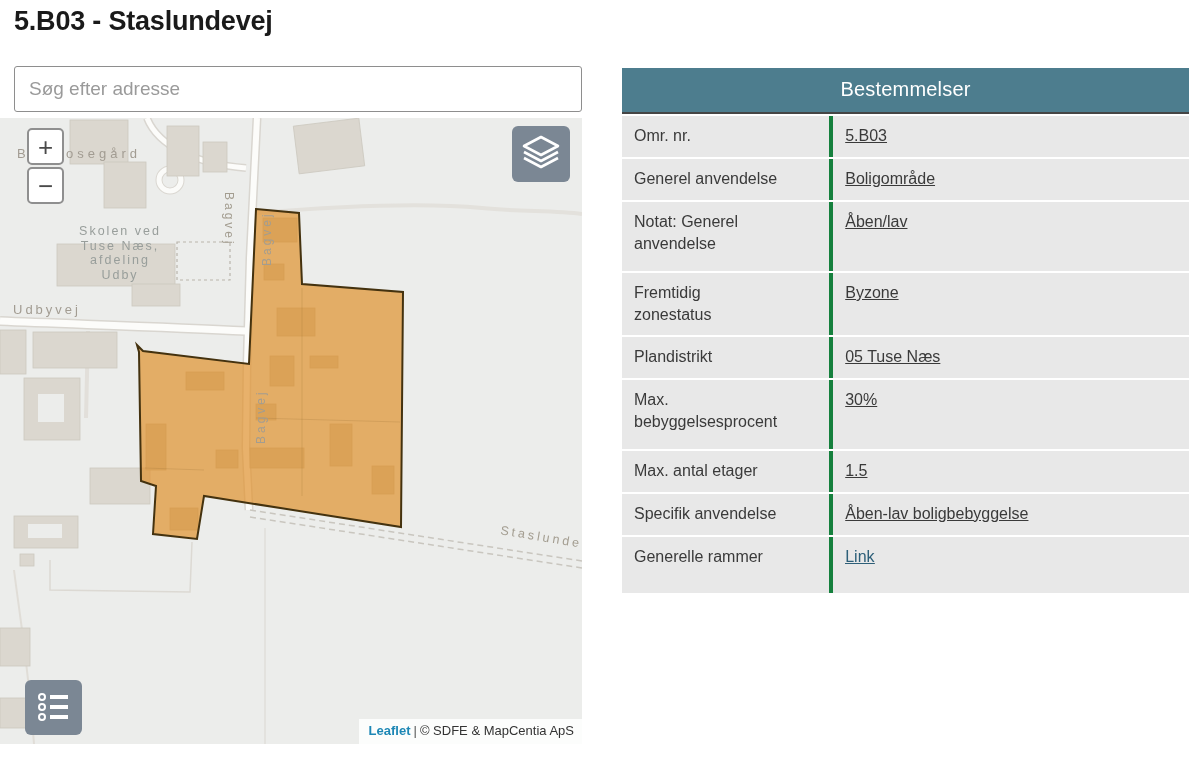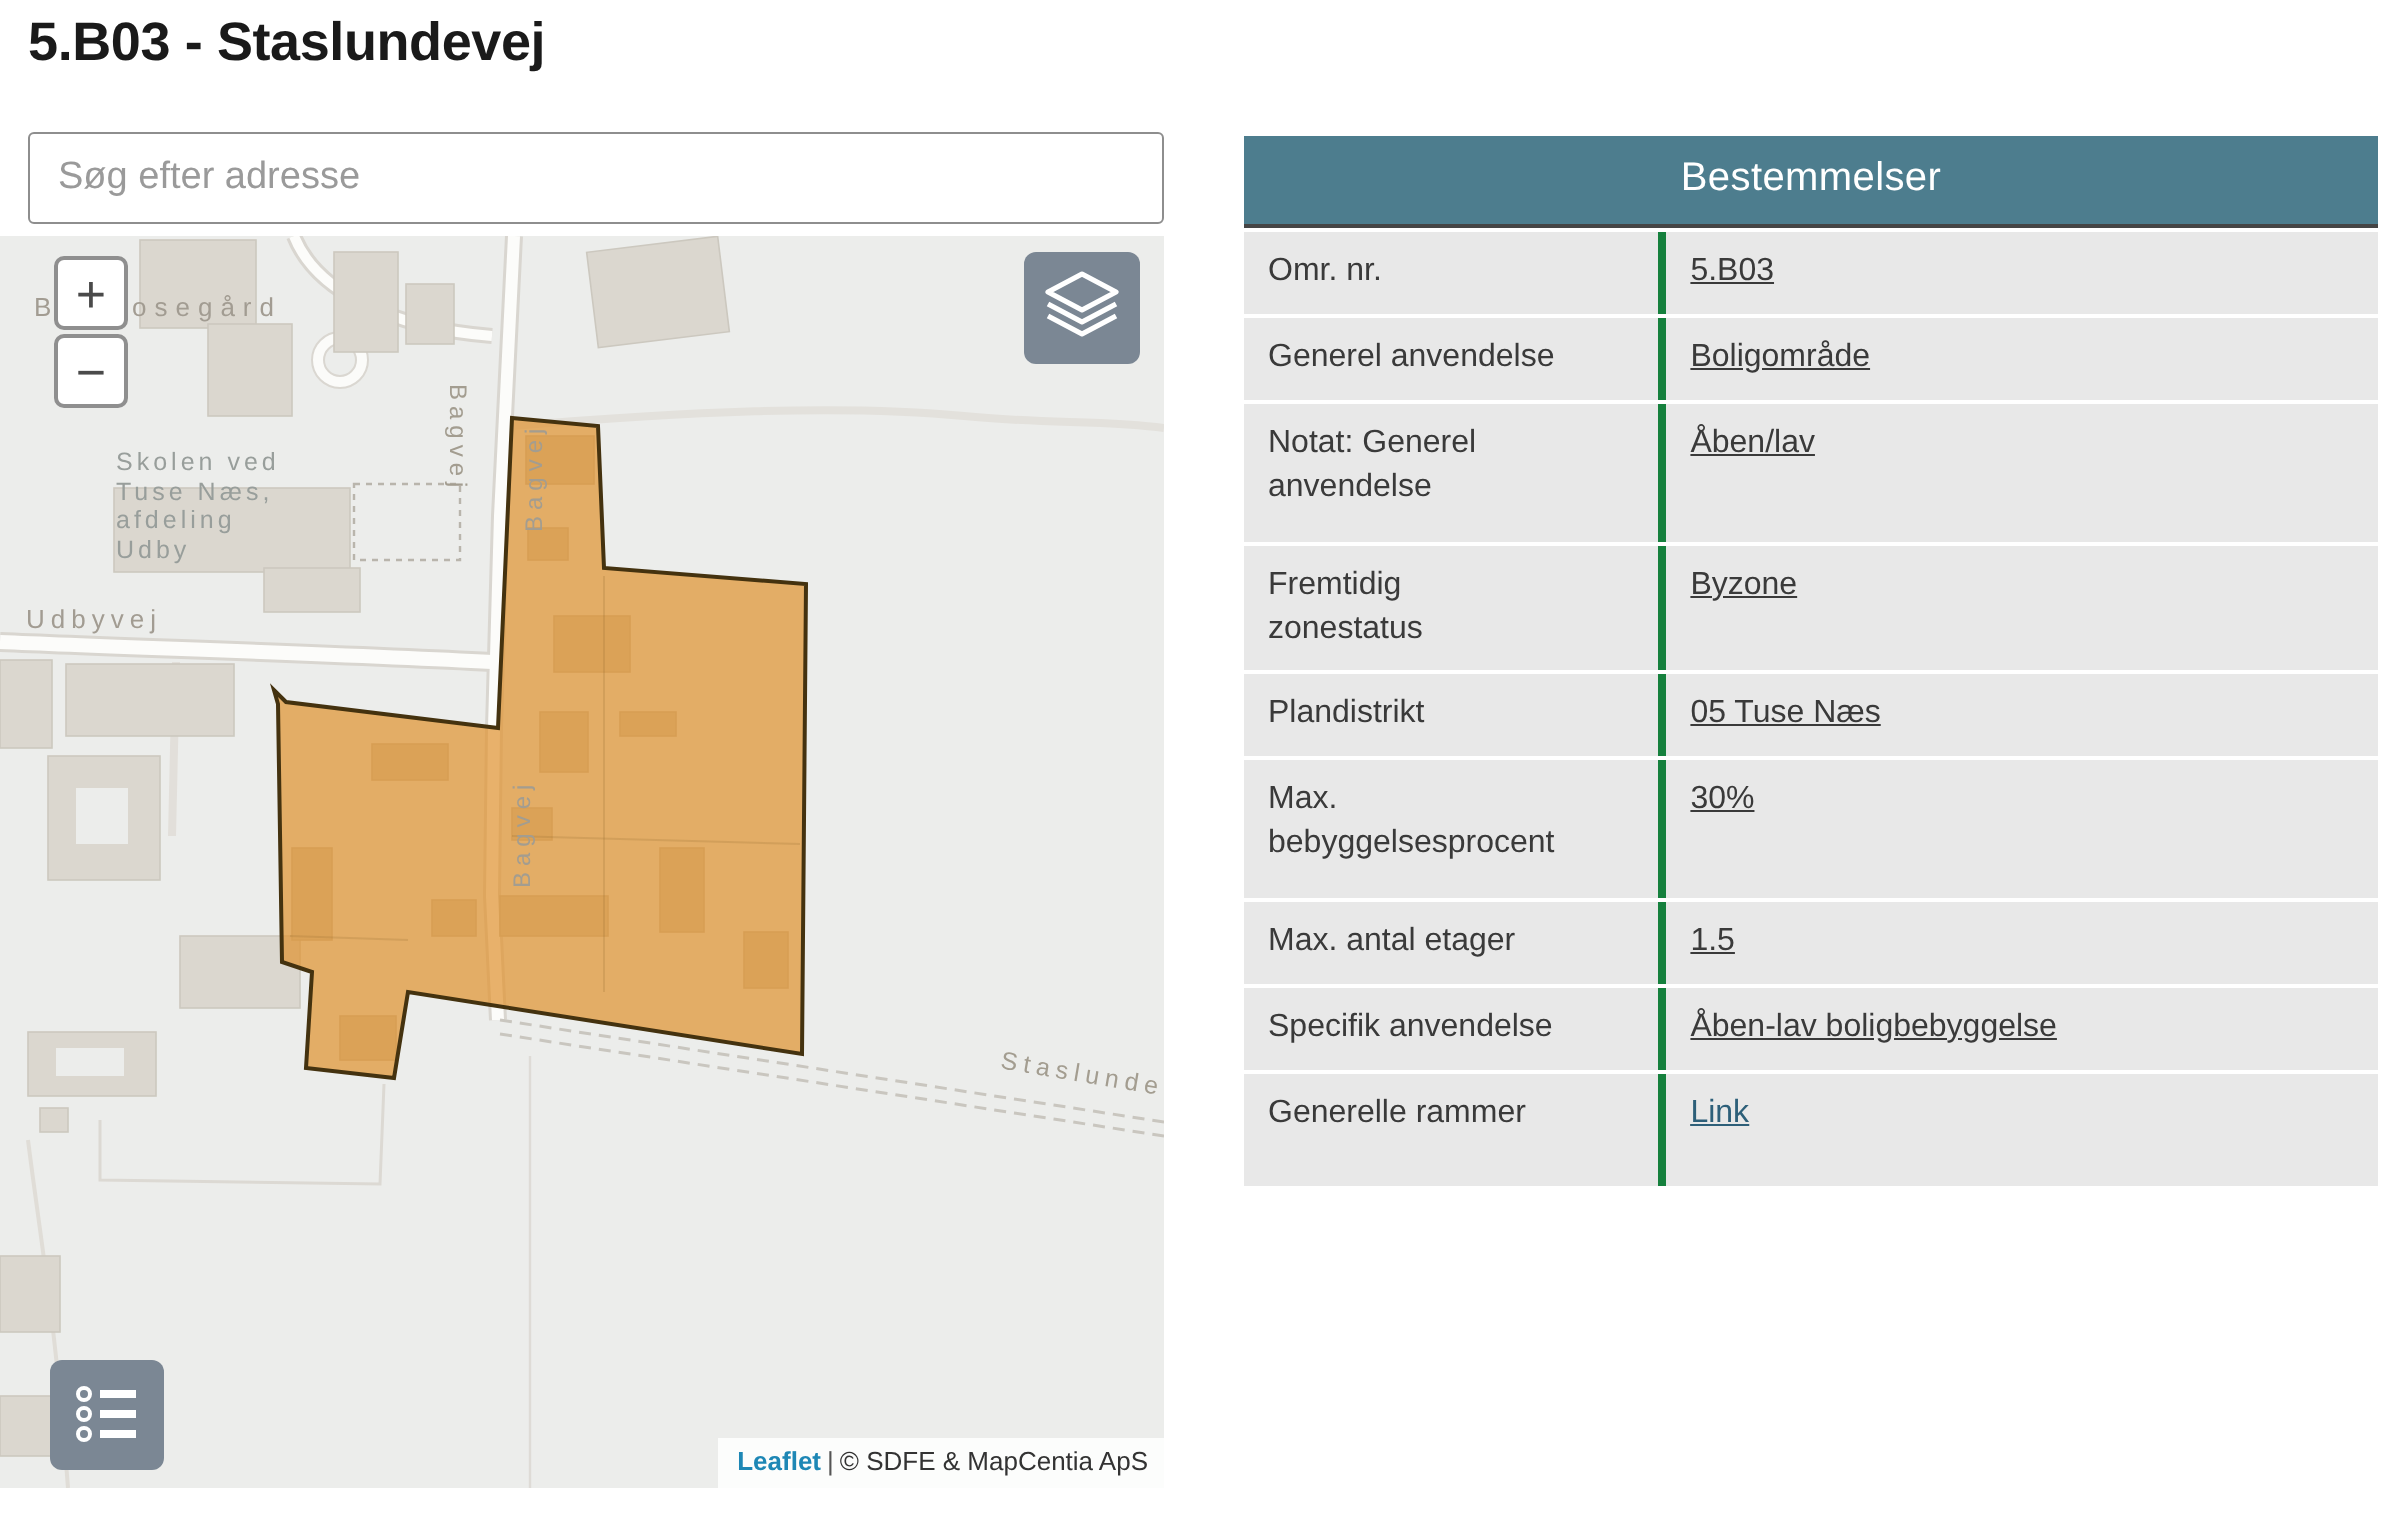--- a/index.html
+++ b/index.html
@@ -12,21 +12,21 @@
   .search-input{position:absolute;left:14px;top:66px;width:568px;height:46px;box-sizing:border-box;
                 border:1px solid #8e8e8e;border-radius:3px;font-size:19px;padding:0 14px;color:#444;
                 font-family:inherit;background:#fff;}
   .search-input::placeholder{color:#9a9a9a;}
 
   
   .map{position:absolute;left:0;top:118px;width:582px;height:626px;overflow:hidden;background:#ecedeb;}
   .map svg{position:absolute;left:0;top:0;}
   .maplabel{position:absolute;color:#a29c92;font-size:13px;letter-spacing:3px;white-space:nowrap;
             pointer-events:none;}
-  .school-label{left:58px;top:106px;width:124px;text-align:left;font-size:12.5px;line-height:14.5px;
+  .school-label{left:58px;top:106px;width:124px;text-align:center;font-size:12.5px;line-height:14.5px;
             letter-spacing:2px;color:#989e9b;}
   .vlabel{position:absolute;transform-origin:0 0;white-space:nowrap;color:#a39d90;font-size:12px;
           letter-spacing:3px;pointer-events:none;}
   .road-diag{left:500px;top:412px;transform:rotate(9.5deg);font-size:12.5px;color:#a39d90;}
 
   .zoom-btn{position:absolute;left:27px;width:37px;height:37px;box-sizing:border-box;background:#fff;
             border:2px solid #8f8f8f;border-radius:5px;color:#4a4a4a;font-size:26px;line-height:1;
             display:flex;align-items:center;justify-content:center;cursor:pointer;padding:0;}
   .zoom-in{top:10px;} .zoom-out{top:49px;}
   .gray-btn{position:absolute;background:#7b8794;border:none;border-radius:6px;cursor:pointer;padding:0;}

